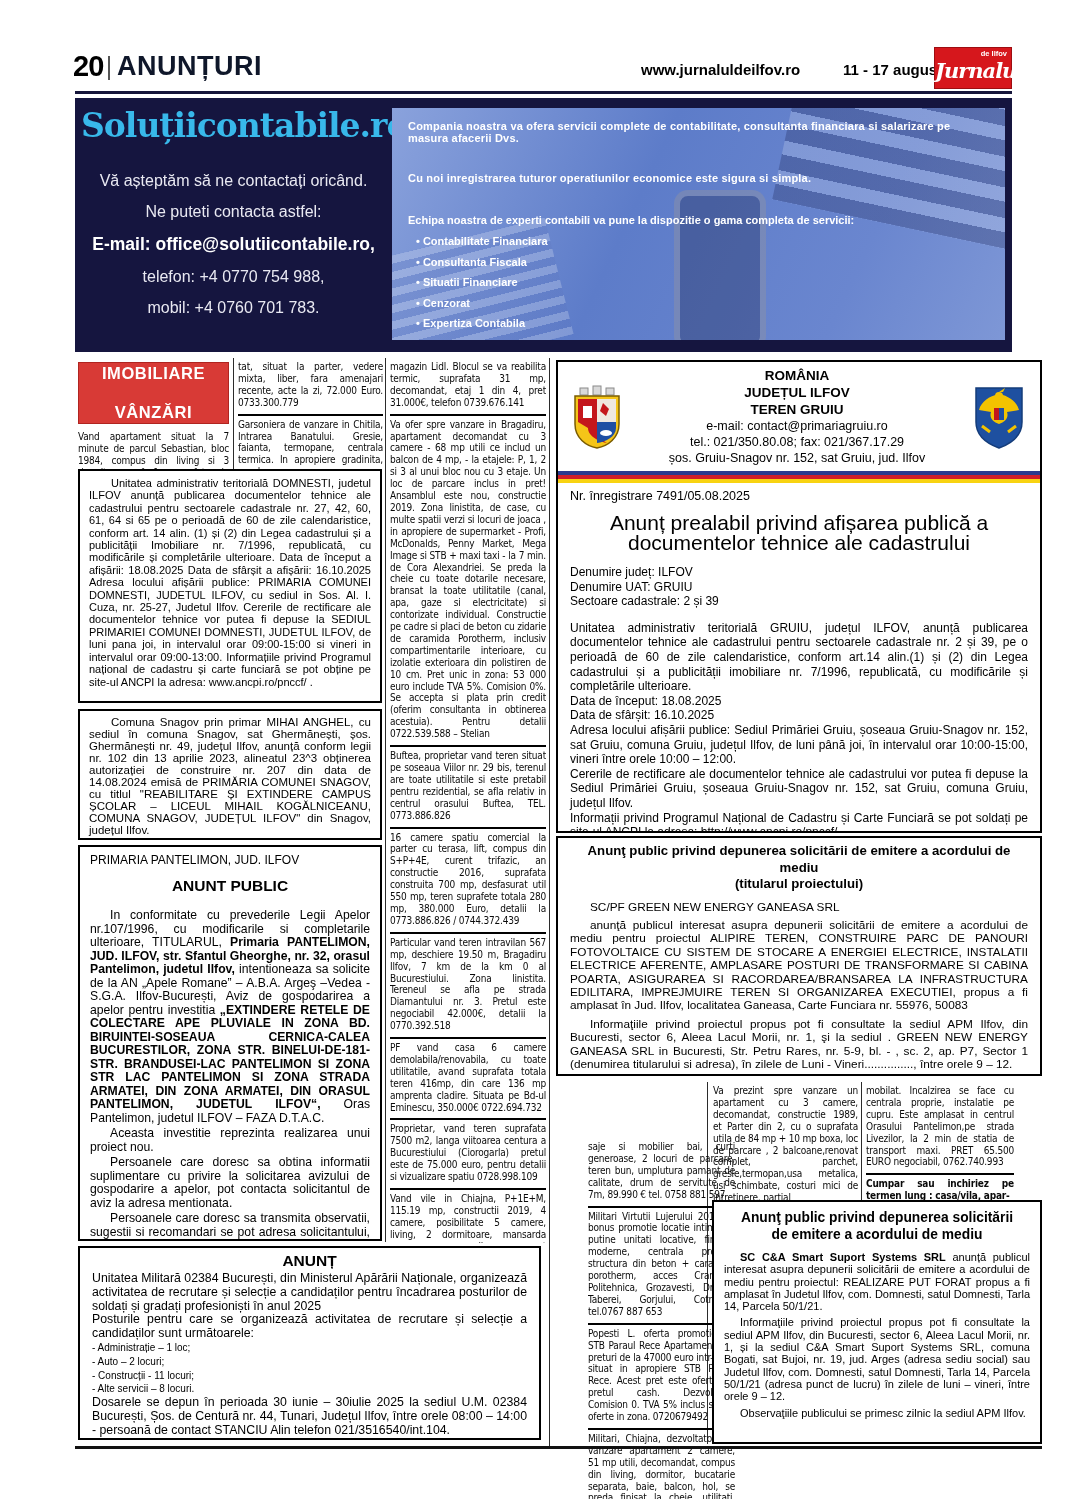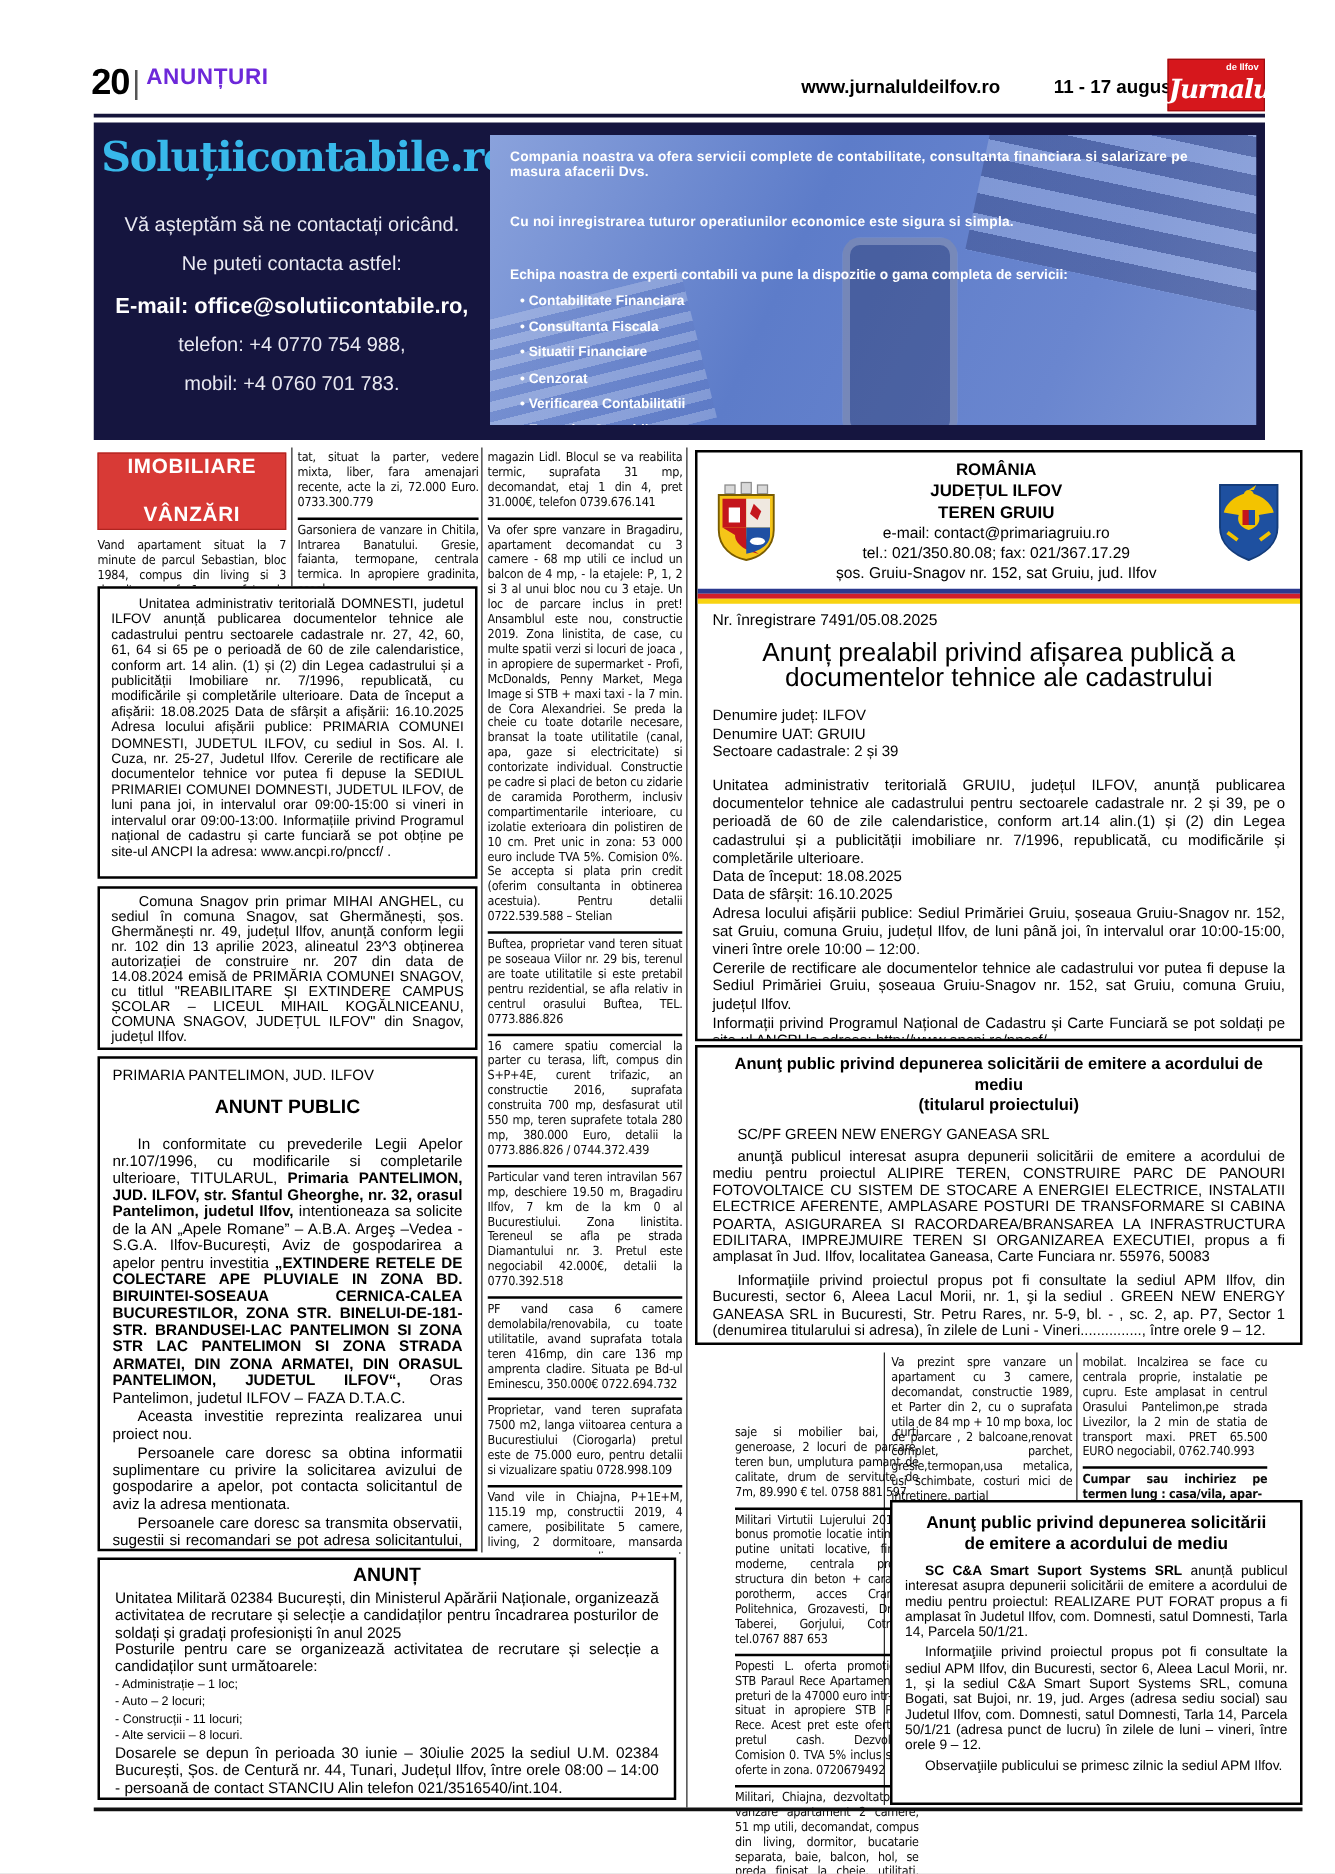--- a/index.html
+++ b/index.html
@@ -4,21 +4,21 @@
 <style>
   * { margin:0; padding:0; box-sizing:border-box; }
   body { background:#888; }
   #page { position:relative; width:1068px; height:1499px; background:#fff;
           font-family:"Liberation Sans",sans-serif; color:#000; margin:0 auto; overflow:hidden; }
   .abs { position:absolute; }
 
   
   .pagenum { left:73px; top:50px; font-size:29px; font-weight:bold; letter-spacing:-1px; }
   .pgbar { left:108px; top:56px; width:2px; height:24px; background:#555; }
-  .section-title { left:117px; top:51px; font-size:18px; font-weight:bold; color:#6d28d9; letter-spacing:.5px; }
+  .section-title { left:117px; top:51px; font-size:27px; font-weight:bold; color:#0f172a; letter-spacing:.5px; }
   .website { left:641px; top:61px; font-size:15px; font-weight:bold; }
   .daterange { left:843px; top:61px; font-size:15px; font-weight:bold; }
   .logo { left:934px; top:47px; width:78px; height:42px; background:#d6171c; border:1px solid #9e0d11; }
   .logo-top { font-size:7.5px; color:#fff; text-align:right; padding:1px 4px 0 0; font-weight:bold; }
   .logo-main { font-family:"DejaVu Serif","Liberation Serif",serif; font-style:italic; font-weight:bold;
                color:#fff; font-size:21px; text-align:center; line-height:26px; letter-spacing:-1px; }
   .header-rule { left:75px; top:91px; width:937px; height:3px; background:#15153a; }
 
   
   .banner { left:75px; top:98px; width:937px; height:254px; background:#15153f; display:flex; }
@@ -133,21 +133,20 @@
       <div class="decor-kbd"></div>
       <div class="decor-phone"></div>
       <div class="decor-paper"></div>
       <div class="br-intro">Compania noastra va ofera servicii complete de contabilitate, consultanta financiara si salarizare pe masura afacerii Dvs.</div>
       <div class="br-intro br-intro2">Cu noi inregistrarea tuturor operatiunilor economice este sigura si simpla.</div>
       <div class="br-services-title">Echipa noastra de experti contabili va pune la dispozitie o gama completa de servicii:</div>
       <div class="br-li">Contabilitate Financiara</div>
       <div class="br-li">Consultanta Fiscala</div>
       <div class="br-li">Situatii Financiare</div>
       <div class="br-li">Cenzorat</div>
-      <div class="br-li">Verificarea Contabilitatii</div>
       <div class="br-li">Expertiza Contabila</div>
 
     </div>
   </div>
 
   <div class="vline" style="left:233px;top:358px;height:112px"></div>
   <div class="vline" style="left:385px;top:358px;height:884px"></div>
   <div class="vline" style="left:549px;top:358px;height:1088px"></div>
   <div class="vline" style="left:707px;top:1082px;height:362px"></div>
   <div class="vline" style="left:861px;top:1082px;height:119px"></div>

